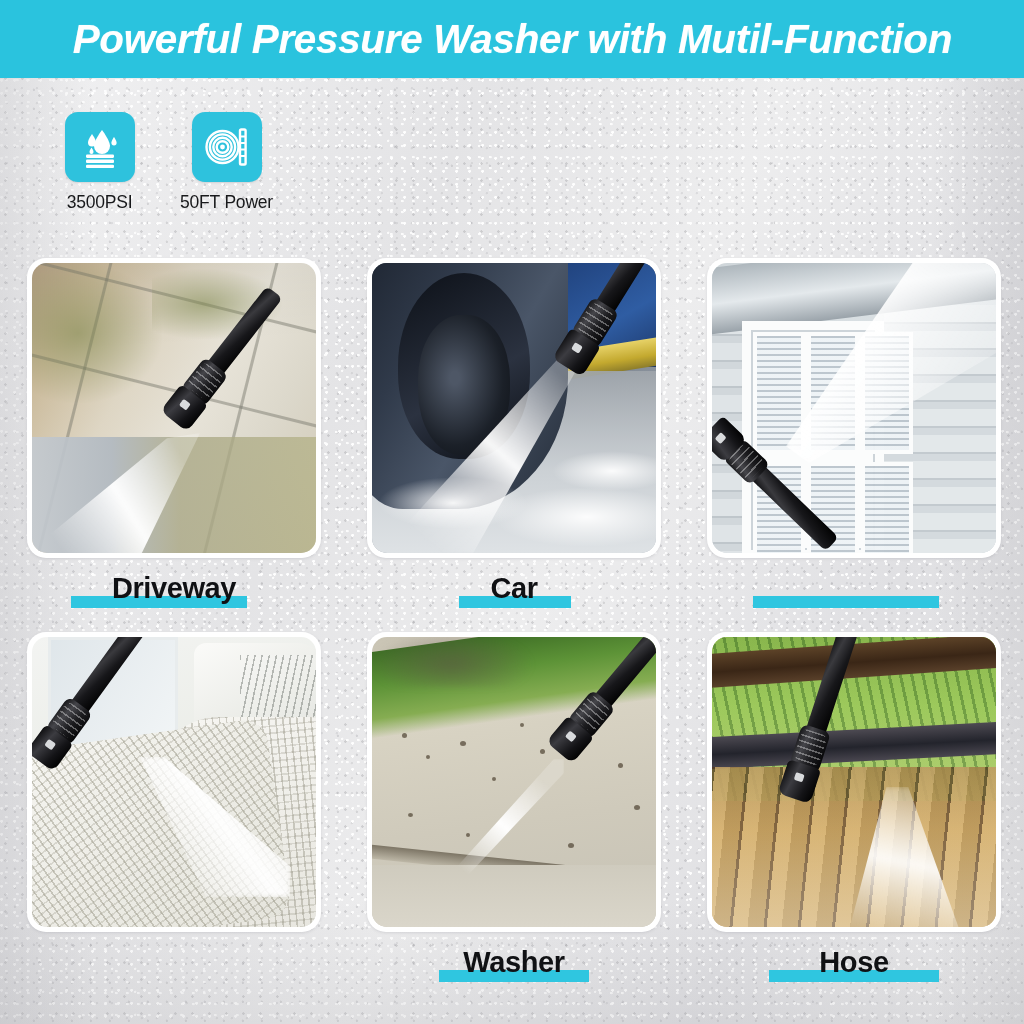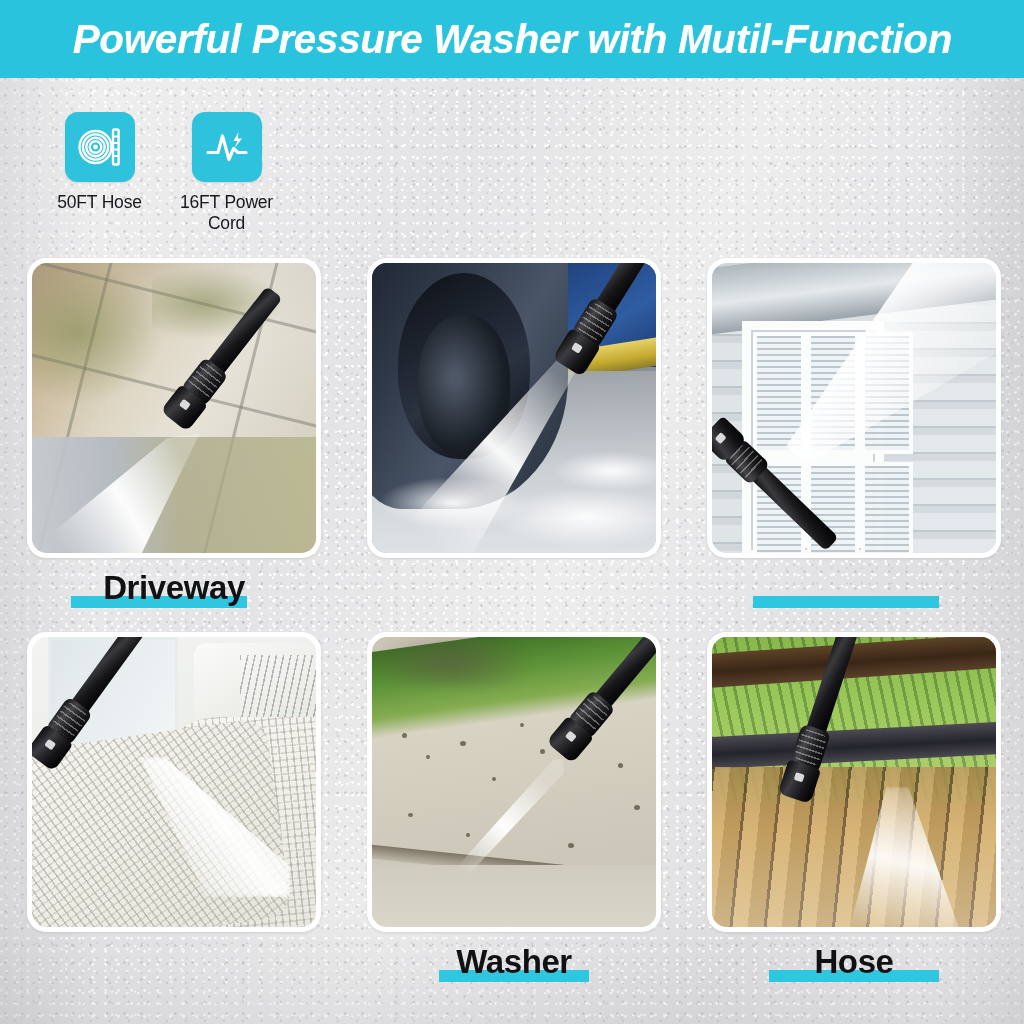--- a/index.html
+++ b/index.html
@@ -359,63 +359,68 @@
     position: absolute; left: 0; width: 294px;
     top: 304px; height: 52px;
     display: flex; align-items: center; justify-content: center;
   }
   .caption .bar {
     position: absolute; height: 12px; background: #2fc6e0;
     bottom: 6px;
   }
   .caption .txt {
     position: relative;
-    font-size: 33px; font-weight: bold;
+    font-size: 29px; font-weight: bold;
     color: #101114; letter-spacing: -0.4px;
     white-space: nowrap;
   }
 </style>
 </head>
 <body>
 
 <div class="page"></div>
 <div class="vig"></div>
 
 <div class="banner">
   <div class="banner-title">Powerful Pressure Washer with Mutil-Function</div>
 </div>
 
 <div class="specs">
 
+  <div class="spec">
+    <div class="spec-icon">
+      <svg width="46" height="46" viewBox="0 0 46 46">
+        <path d="M25 6 C25 6 33 16.5 33 22 A8 8 0 0 1 17 22 C17 16.5 25 6 25 6 Z" fill="#fff"></path>
+        <path d="M15 10 C15 10 19 15.5 19 18.4 A4 4 0 0 1 11 18.4 C11 15.5 15 10 15 10 Z" fill="#fff"></path>
+        <path d="M37 13 C37 13 39.6 16.8 39.6 18.8 A2.6 2.6 0 0 1 34.4 18.8 C34.4 16.8 37 13 37 13 Z" fill="#fff"></path>
+        <path d="M14.5 23.5 C14.5 23.5 16.5 26.4 16.5 27.9 A2 2 0 0 1 12.5 27.9 C12.5 26.4 14.5 23.5 14.5 23.5 Z" fill="#fff"></path>
+        <rect x="9" y="30.5" width="28" height="3.4" rx="1.1" fill="#fff"></rect>
+        <rect x="9" y="35.6" width="28" height="3.4" rx="1.1" fill="#fff"></rect>
+        <rect x="9" y="40.7" width="28" height="3.4" rx="1.1" fill="#fff"></rect>
+      </svg>
+    </div>
+    <div class="spec-label">3500PSI</div>
+  </div>
 
 
   <div class="spec">
     <div class="spec-icon">
       <svg width="48" height="46" viewBox="0 0 48 46">
         <circle cx="19.5" cy="23" r="16" fill="none" stroke="#fff" stroke-width="2.4"></circle>
         <circle cx="19.5" cy="23" r="12.6" fill="none" stroke="#fff" stroke-width="2.4"></circle>
         <circle cx="19.5" cy="23" r="9.2" fill="none" stroke="#fff" stroke-width="2.4"></circle>
         <circle cx="19.5" cy="23" r="5.8" fill="none" stroke="#fff" stroke-width="2.4"></circle>
         <circle cx="19.5" cy="23" r="2.4" fill="#fff"></circle>
         <rect x="37" y="5.5" width="5.6" height="35" rx="1.3" fill="none" stroke="#fff" stroke-width="2.4"></rect>
         <path d="M37 12.5 h5.6 M37 19 h5.6 M37 25.5 h5.6 M37 32 h5.6" stroke="#fff" stroke-width="1.9"></path>
       </svg>
     </div>
-    <div class="spec-label">50FT Hose</div>
-  </div>
-
-  <div class="spec">
-    <div class="spec-icon">
-      <svg width="48" height="46" viewBox="0 0 48 46">
-        <path d="M5 28.5 H15 L19.5 12 L26 35.5 L30.5 24.5 L35 28.5 H43" fill="none" stroke="#fff" stroke-width="3.2" stroke-linejoin="round" stroke-linecap="round"></path>
-        <path d="M35.5 8 L30.5 17 L34.5 17 L31.5 24 L39 14.5 L34.8 14.5 Z" fill="#fff"></path>
-      </svg>
-    </div>
-    <div class="spec-label">16FT Power Cord</div>
-  </div>
+    <div class="spec-label">50FT Power</div>
+  </div>
+
 
 </div>
 
 <div class="grid">
 
   <div class="cell">
     <div class="card">
       <div class="photo ph-driveway">
         <div class="slab" style="left:-20px;top:34px;width:340px;height:3px;transform:rotate(14deg)"></div>
         <div class="slab" style="left:-20px;top:128px;width:340px;height:3px;transform:rotate(14deg)"></div>
@@ -454,20 +459,24 @@
         <div class="foam" style="left:180px;bottom:62px;width:120px;height:40px"></div>
         <div class="jet"></div>
         <div class="wand" style="left:168px;top:-52px;width:170px;height:190px;transform:rotate(32deg)">
           <div class="shaft" style="left:58px;top:0;width:21px;height:112px"></div>
           <div class="grip" style="left:53px;top:104px;width:31px;height:42px"></div>
           <div class="rings" style="left:55px;top:108px;width:27px;height:32px"></div>
           <div class="head" style="left:51px;top:142px;width:35px;height:36px"></div>
           <div class="dot" style="left:62px;top:152px"></div>
         </div>
       </div>
+    </div>
+    <div class="caption">
+      <div class="bar" style="left:92px;width:112px"></div>
+      <div class="txt">Car</div>
     </div>
   </div>
 
   <div class="cell">
     <div class="card">
       <div class="photo ph-siding">
         <div class="wall-right"></div>
         <div class="wall-left"></div>
         <div class="soffit"></div>
         <div class="window">

